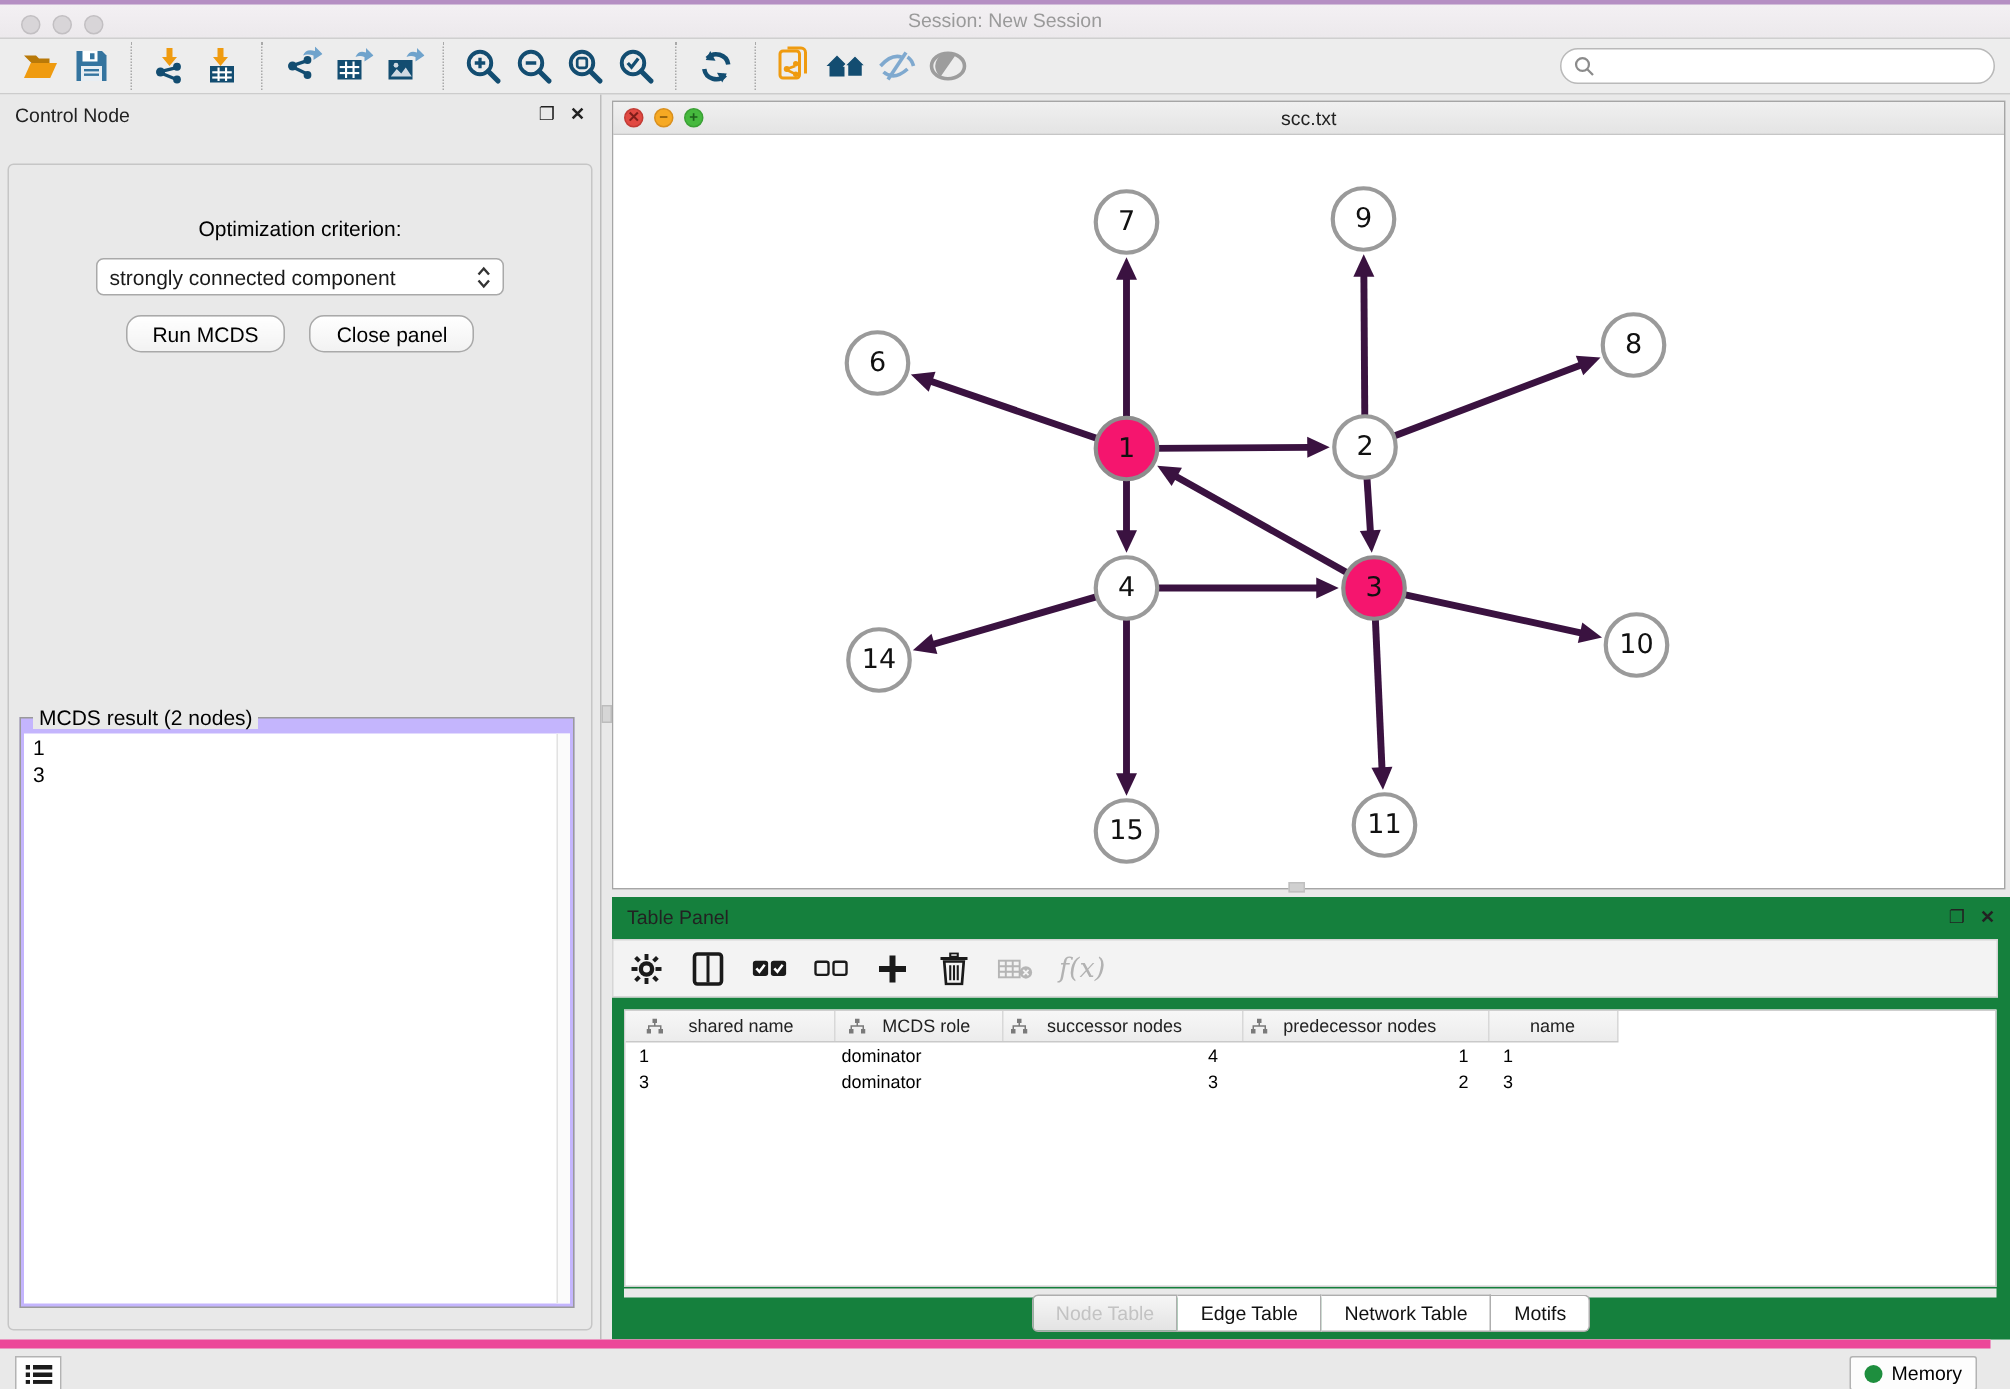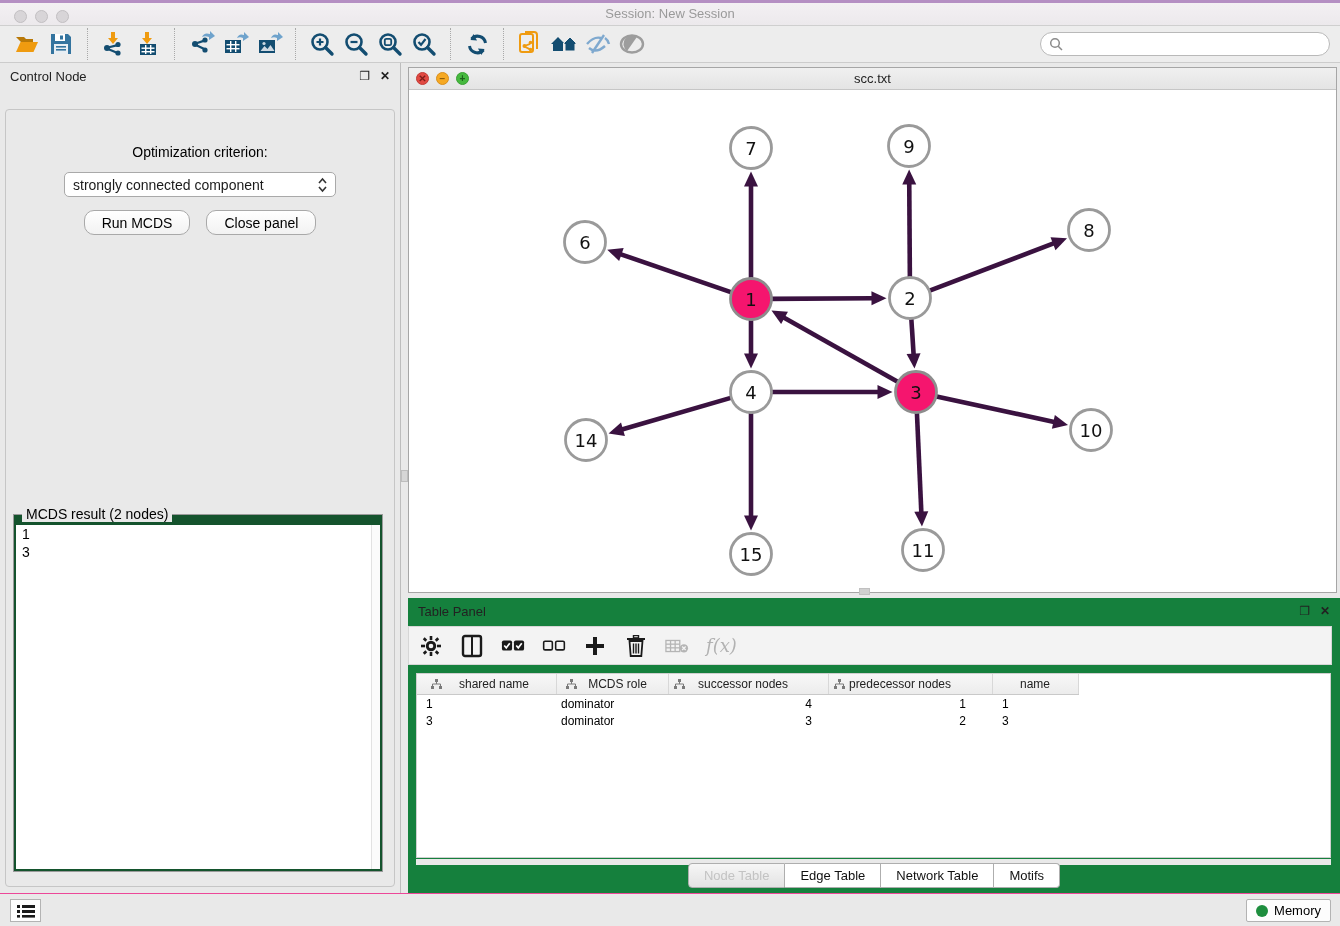--- a/index.html
+++ b/index.html
@@ -39,21 +39,21 @@
     border:1px solid #c6c6c6; border-radius:4px; background:#e9e9e9; }
   .opt-label { margin-top:34px; text-align:center; font-size:14px; color:#000; }
   .criterion { margin:12px auto 0 auto; width:272px; height:25px; background:#fff;
     border:1px solid #a9a9a9; border-radius:5px; display:flex; align-items:center; padding:0 8px; font-size:14px; }
   .criterion .flex { flex:1; }
   .btn-row { margin-top:13px; display:flex; justify-content:center; gap:16px; }
   .mac-btn { height:25px; padding:0 17px; background:linear-gradient(#ffffff,#f2f2f2);
     border:1px solid #a9a9a9; border-radius:10px; font-size:14px; color:#000;
     font-family:"Liberation Sans",sans-serif; }
   .result-box { position:absolute; left:7px; right:11px; top:368px; bottom:14px;
-    border:1px solid #9a9a9a; background:#14532d;margin-top:36px; }
+    border:1px solid #9a9a9a; background:#c4b5fd; }
   .result-legend { position:absolute; top:-9px; left:8px; background:#e9e9e9; padding:0 4px; font-size:14px; color:#000; }
   .result-list { position:absolute; inset:10px 2px 2px 2px; background:#fff; overflow:hidden; }
   .result-scroll { position:absolute; top:0; bottom:0; right:0; width:9px; background:#fbfbfb; border-left:1px solid #e2e2e2; }
   .result-item { font-size:14px; padding:1px 6px; color:#000; }
 
   
   .v-split-handle { position:absolute; left:401px; top:470px; width:7px; height:12px;
     background:#d6d6d6; border:1px solid #bdbdbd; }
   .h-split-handle { position:absolute; left:859px; top:588px; width:11px; height:7px;
     background:#d0d0d0; border:1px solid #c0c0c0; }
@@ -80,28 +80,28 @@
   .tp-table { position:absolute; top:75px; left:8px; right:9px; height:185px; background:#fff; border:1px solid #cfcfcf; overflow:hidden; }
   .thead { display:flex; height:21px; border-bottom:1px solid #c9c9c9; width:662px; background:linear-gradient(#f7f7f7,#ececec); }
   .th { display:flex; align-items:center; font-size:12px; color:#222; border-right:1px solid #d8d8d8; }
   .th .lbl { flex:1; text-align:center; padding-right:10px; }
   .th svg { margin-left:5px; flex:0 0 auto; }
   .trow { display:flex; height:17px; align-items:center; font-size:12px; color:#000; }
   .td { overflow:hidden; white-space:nowrap; }
   .c0 { width:140px; padding-left:9px; }
   .c1 { width:112px; padding-left:4px; }
   .c2 { width:160px; text-align:right; padding-right:17px; }
-  .c3 { width:164px; text-align:right; padding-right:27px; }
+  .c3 { width:164px; text-align:right; padding-right:14px; }
   .c4 { width:86px; padding-left:9px; }
   .tp-tabs { position:absolute; bottom:5px; left:0; right:0; display:flex; justify-content:center; }
   .tp-strip { position:absolute; bottom:28px; left:8px; right:9px; height:6px; background:#e9e9e9; }
 
   
-  .status-bar { position:absolute; bottom:0; left:0; right:0; height:33px; background:#e9e9e9;
-    border-top:1px solid #ec4899; }
+  .status-bar { position:absolute; bottom:0; left:0; right:13px; height:33px; background:#e9e9e9;
+    border-top:6px solid #ec4899; }
   .task-btn { position:absolute; left:10px; top:5px; width:31px; height:23px; background:#fdfdfd;
     border:1px solid #b3b3b3; display:flex; align-items:center; justify-content:center; }
   .memory-btn { position:absolute; right:9px; top:5px; height:23px; background:#fdfdfd;
     border:1px solid #b3b3b3; border-radius:2px; display:flex; align-items:center; gap:6px;
     padding:0 9px; font-size:13px; color:#000; font-family:"Liberation Sans",sans-serif; }
   .mem-dot { width:12px; height:12px; border-radius:50%; background:#1e8e3e; }
 </style>
 </head>
 <body>
 

